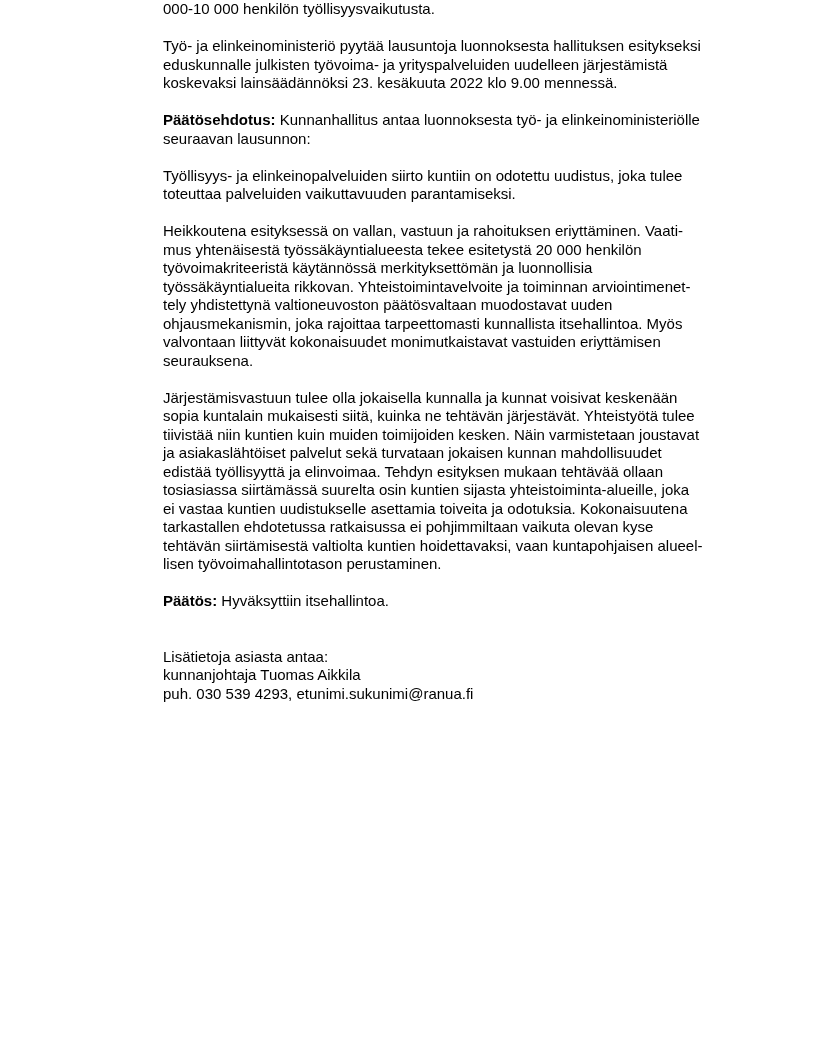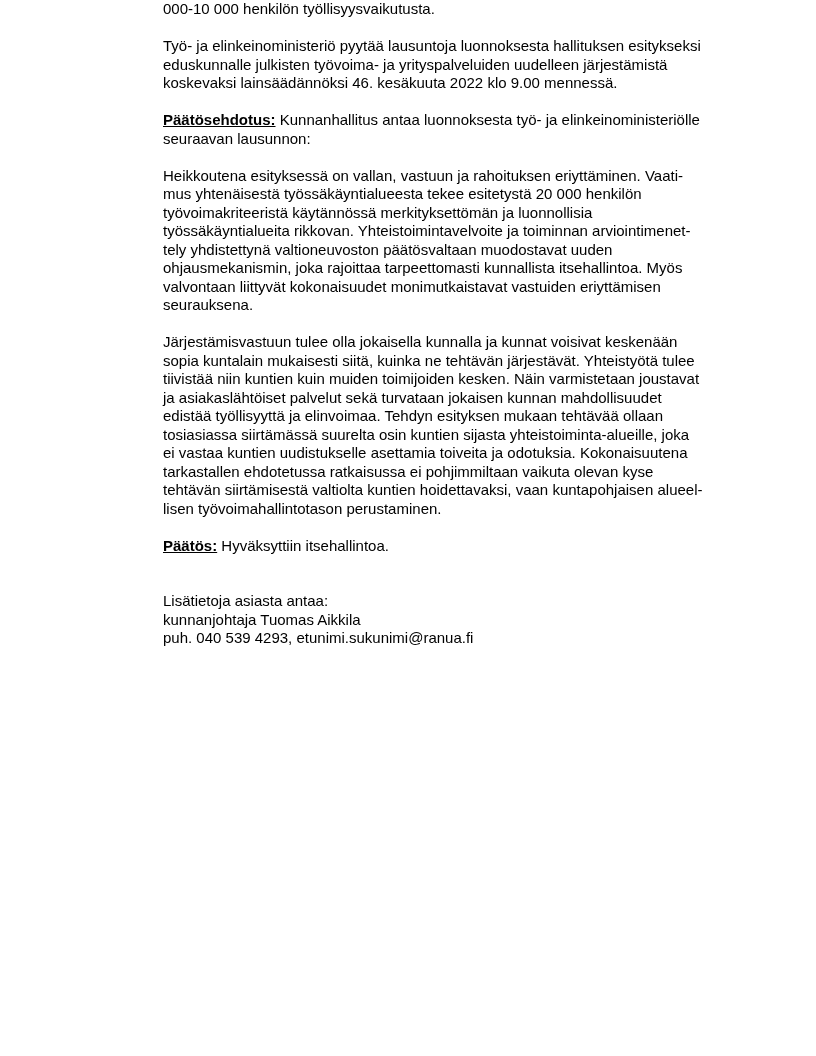--- a/index.html
+++ b/index.html
@@ -29,39 +29,40 @@
     color: #000000;
   }
   .para.gap-xl {
     margin-bottom: 37px;
   }
   .para .body {
     white-space: pre-line;
   }
   .para .label {
     font-weight: bold;
-    text-decoration: underline;
     white-space: pre;
   }
 </style>
 </head>
 <body>
 
 <div class="page">
   <div class="content">
 
     <p class="para"><span class="body">000-10 000 henkilön työllisyysvaikutusta.</span></p>
 
     <p class="para"><span class="body">Työ- ja elinkeinoministeriö pyytää lausuntoja luonnoksesta hallituksen esitykseksi
 eduskunnalle julkisten työvoima- ja yrityspalveluiden uudelleen järjestämistä
-koskevaksi lainsäädännöksi 46. kesäkuuta 2022 klo 9.00 mennessä.</span></p>
+koskevaksi lainsäädännöksi 23. kesäkuuta 2022 klo 9.00 mennessä.</span></p>
 
     <p class="para"><span class="label">Päätösehdotus:</span> <span class="body">Kunnanhallitus antaa luonnoksesta työ- ja elinkeinoministeriölle
 seuraavan lausunnon:</span></p>
 
+    <p class="para"><span class="body">Työllisyys- ja elinkeinopalveluiden siirto kuntiin on odotettu uudistus, joka tulee
+toteuttaa palveluiden vaikuttavuuden parantamiseksi.</span></p>
 
     <p class="para"><span class="body">Heikkoutena esityksessä on vallan, vastuun ja rahoituksen eriyttäminen. Vaati-
 mus yhtenäisestä työssäkäyntialueesta tekee esitetystä 20 000 henkilön
 työvoimakriteeristä käytännössä merkityksettömän ja luonnollisia
 työssäkäyntialueita rikkovan. Yhteistoimintavelvoite ja toiminnan arviointimenet-
 tely yhdistettynä valtioneuvoston päätösvaltaan muodostavat uuden
 ohjausmekanismin, joka rajoittaa tarpeettomasti kunnallista itsehallintoa. Myös
 valvontaan liittyvät kokonaisuudet monimutkaistavat vastuiden eriyttämisen
 seurauksena.</span></p>
 
@@ -74,16 +75,16 @@
 ei vastaa kuntien uudistukselle asettamia toiveita ja odotuksia. Kokonaisuutena
 tarkastallen ehdotetussa ratkaisussa ei pohjimmiltaan vaikuta olevan kyse
 tehtävän siirtämisestä valtiolta kuntien hoidettavaksi, vaan kuntapohjaisen alueel-
 lisen työvoimahallintotason perustaminen.</span></p>
 
 
     <p class="para gap-xl"><span class="label">Päätös:</span> <span class="body">Hyväksyttiin itsehallintoa.</span></p>
 
     <p class="para"><span class="body">Lisätietoja asiasta antaa:
 kunnanjohtaja Tuomas Aikkila
-puh. 040 539 4293, etunimi.sukunimi@ranua.fi</span></p>
+puh. 030 539 4293, etunimi.sukunimi@ranua.fi</span></p>
 
   </div>
 </div>
 
 </body></html>

